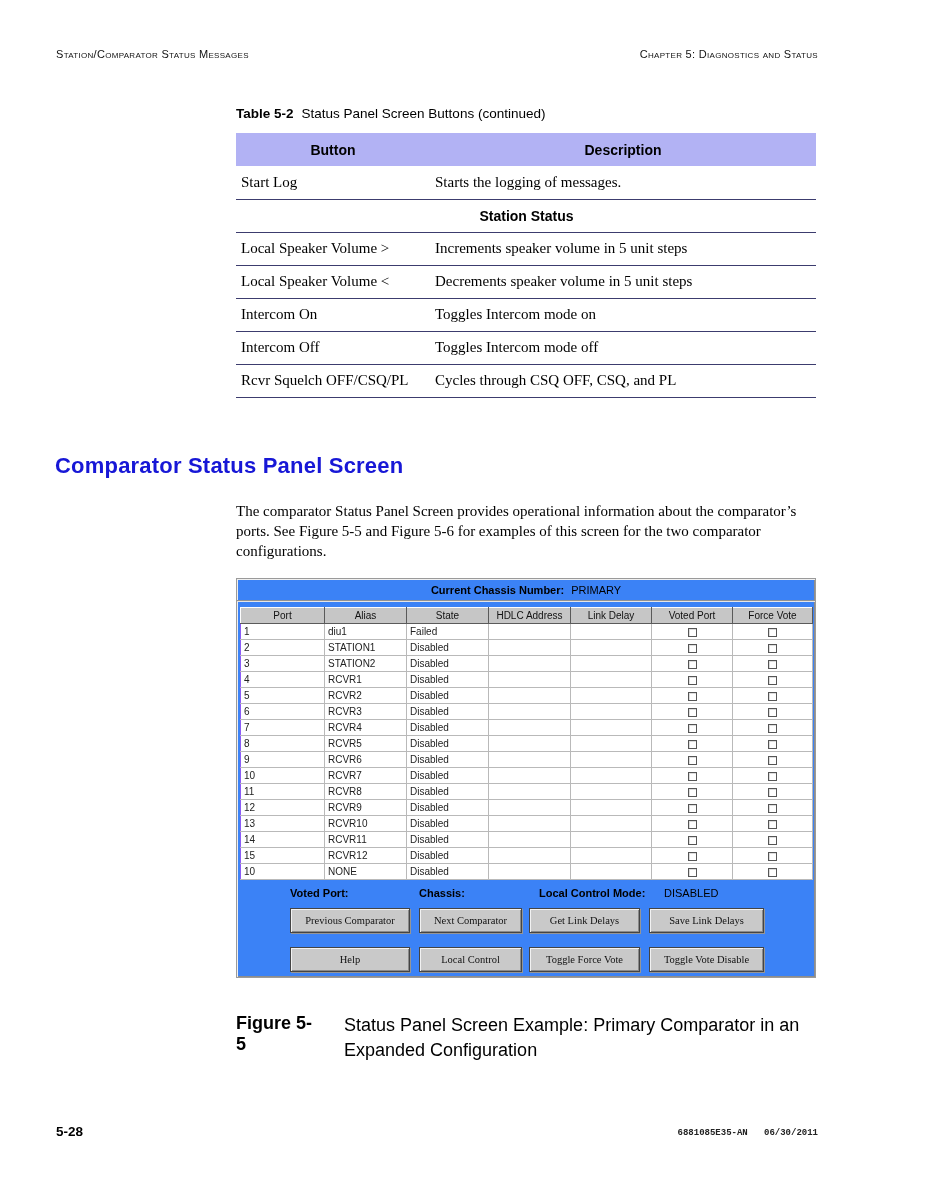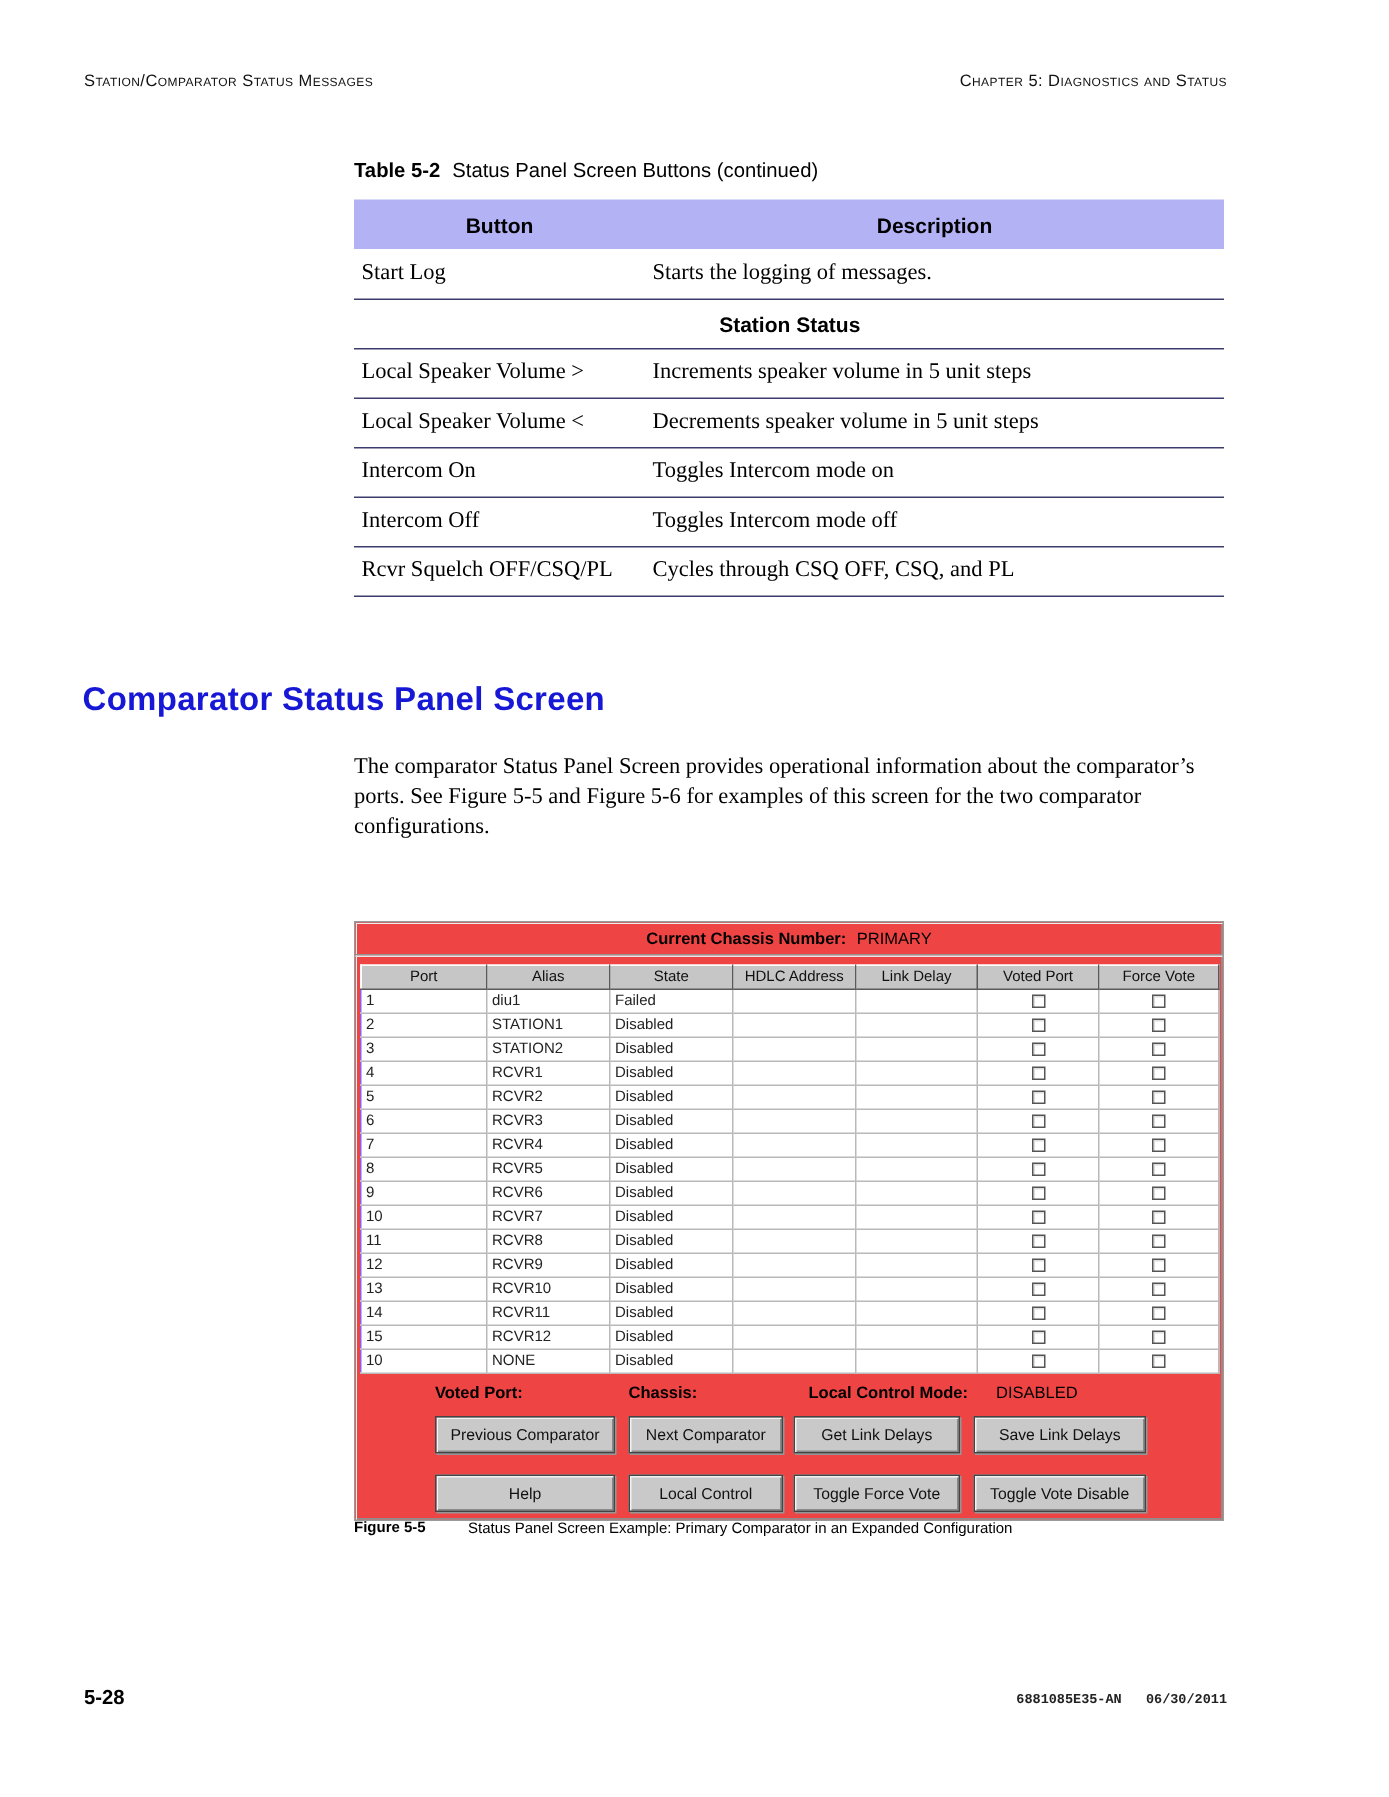--- a/index.html
+++ b/index.html
@@ -53,24 +53,23 @@
 
   
   .body-par {
     position:absolute; top:502px; left:236px; width:588px;
     font-family:"Liberation Serif", serif; font-size:15px; line-height:1.33;
   }
 
   
   .gui-panel {
     position:absolute; top:578px; left:236px; width:580px; height:400px;
-    background:#ef4444; border:1px solid #9a9a9a;
+    background:#3b82f6; border:1px solid #9a9a9a;
     box-shadow: inset 1px 1px 0 #efefef, inset -1px -1px 0 #8d8d8d;
     font-family:"Liberation Sans", sans-serif;
-    margin-top:36px;
   }
   .gui-titlebar {
     position:absolute; top:0; left:0; right:0; height:23px;
     text-align:center; line-height:23px; font-size:11px;
     border-bottom:2px groove #e6e6e6;
   }
   .gui-title-label { font-weight:bold; }
   .gui-title-value { font-weight:normal; margin-left:7px; }
 
   .gui-table {
@@ -99,33 +98,33 @@
   .gui-status { position:absolute; top:308px; left:0; right:0; height:14px; font-size:11px; }
   .gui-status .gs-label { font-weight:bold; position:absolute; top:0; }
   .gui-status .gs-value { font-weight:normal; position:absolute; top:0; }
   .gs1 { left:53px; } .gs2 { left:182px; } .gs3 { left:302px; } .gs4 { left:427px; }
 
   .gui-btn-row { position:absolute; left:0; width:100%; height:26px; }
   .gui-btn-row.row1 { top:329px; }
   .gui-btn-row.row2 { top:368px; }
   .gui-btn {
     position:absolute; top:0; height:25px;
-    background:#c9c9c9; color:#111; font-family:Liberation Sans, sans-serif;
+    background:#c9c9c9; color:#111; font-family:Liberation Serif, serif;
     font-size:10.5px; border:1px solid #444; cursor:pointer;
     box-shadow: inset 1px 1px 0 #f2f2f2, inset -1px -1px 0 #8a8a8a, 1px 1px 0 #969696;
   }
   .gui-btn:nth-child(1) { left:53px;  width:120px; }
   .gui-btn:nth-child(2) { left:182px; width:103px; }
   .gui-btn:nth-child(3) { left:292px; width:111px; }
   .gui-btn:nth-child(4) { left:412px; width:115px; }
 
   
   .figure-caption {
     position:absolute; top:1013px; left:236px; display:flex;
-    font-family:"Liberation Sans", sans-serif; font-size:10px;
+    font-family:"Liberation Sans", sans-serif; font-size:18px;gap:32px;
   }
   .fig-label { font-weight:bold; flex:0 0 76px; }
   .fig-text { width:458px; line-height:1.4; }
 
   
   .footer-left {
     position:absolute; top:1124px; left:56px;
     font-family:"Liberation Sans", sans-serif; font-weight:bold; font-size:13.5px;text-align:right;
   }
   .footer-right {

